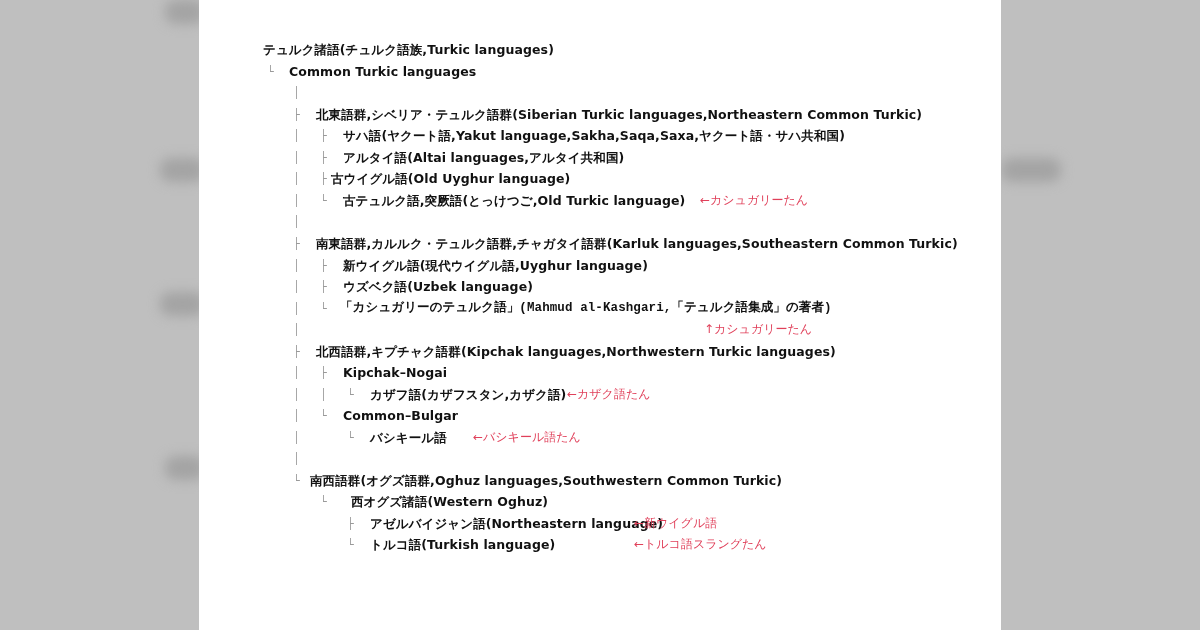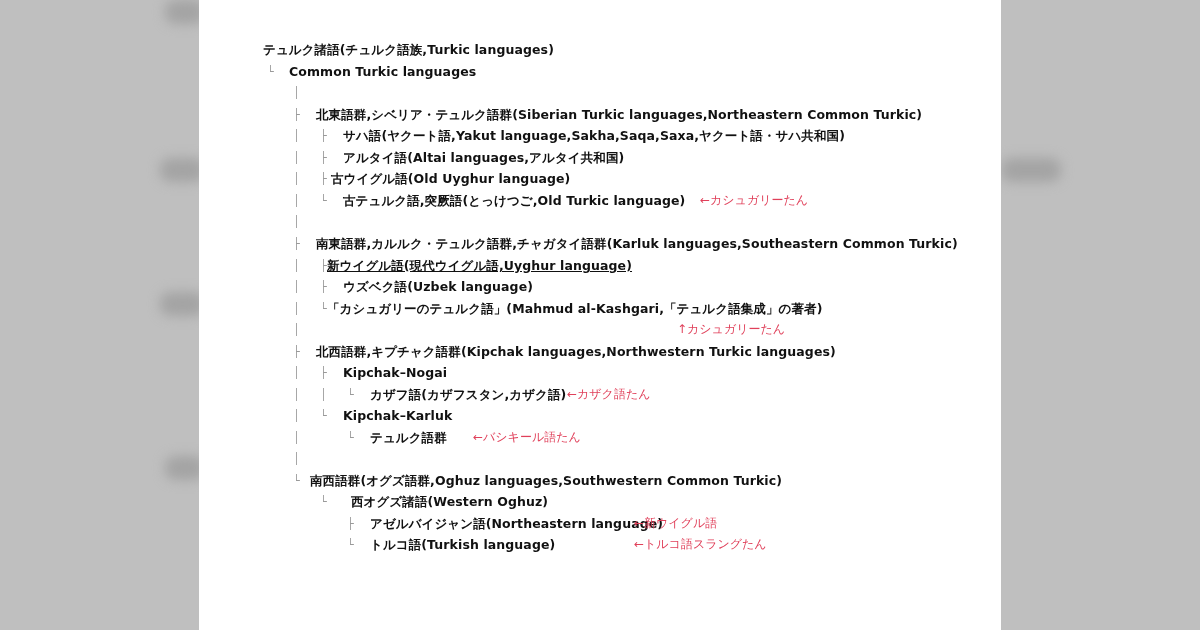--- a/index.html
+++ b/index.html
@@ -81,35 +81,35 @@
     <span class="conn" style="left:94px;">│</span>
   </div>
 
   <div class="row" style="top:233px;">
     <span class="conn" style="left:94px;">├</span>
     <span class="txt" style="left:117px;">南東語群,カルルク・テュルク語群,チャガタイ語群(Karluk languages,Southeastern Common Turkic)</span>
   </div>
   <div class="row" style="top:255px;">
     <span class="conn" style="left:94px;">│</span>
     <span class="conn" style="left:121px;">├</span>
-    <span class="txt" style="left:128px;text-decoration:underline;">新ウイグル語(現代ウイグル語,Uyghur language)</span>
+    <span class="txt" style="left:144px;">新ウイグル語(現代ウイグル語,Uyghur language)</span>
   </div>
   <div class="row" style="top:276px;">
     <span class="conn" style="left:94px;">│</span>
     <span class="conn" style="left:121px;">├</span>
     <span class="txt" style="left:144px;">ウズベク語(Uzbek language)</span>
   </div>
   <div class="row" style="top:298px;">
     <span class="conn" style="left:94px;">│</span>
     <span class="conn" style="left:121px;">└</span>
-    <span class="txt" style="left:128px;">「カシュガリーのテュルク語」(Mahmud al-Kashgari,「テュルク語集成」の著者)</span>
+    <span class="txt" style="left:141px;font-family:Liberation Mono, monospace;">「カシュガリーのテュルク語」(Mahmud al-Kashgari,「テュルク語集成」の著者)</span>
   </div>
   <div class="row" style="top:319px;">
     <span class="conn" style="left:94px;">│</span>
-    <span class="note" style="left:478px;text-align:right;">↑カシュガリーたん</span>
+    <span class="note" style="left:505px;text-align:right;">↑カシュガリーたん</span>
   </div>
 
   <div class="row" style="top:341px;">
     <span class="conn" style="left:94px;">├</span>
     <span class="txt" style="left:117px;">北西語群,キプチャク語群(Kipchak languages,Northwestern Turkic languages)</span>
   </div>
   <div class="row" style="top:362px;">
     <span class="conn" style="left:94px;">│</span>
     <span class="conn" style="left:121px;">├</span>
     <span class="txt" style="left:144px;">Kipchak–Nogai</span>
@@ -117,26 +117,26 @@
   <div class="row" style="top:384px;">
     <span class="conn" style="left:94px;">│</span>
     <span class="conn" style="left:121px;">│</span>
     <span class="conn" style="left:148px;">└</span>
     <span class="txt" style="left:171px;">カザフ語(カザフスタン,カザク語)</span>
     <span class="note" style="left:368px;">←カザク語たん</span>
   </div>
   <div class="row" style="top:405px;">
     <span class="conn" style="left:94px;">│</span>
     <span class="conn" style="left:121px;">└</span>
-    <span class="txt" style="left:144px;">Kipchak–Karluk</span>
+    <span class="txt" style="left:144px;">Common–Bulgar</span>
   </div>
   <div class="row" style="top:427px;">
     <span class="conn" style="left:94px;">│</span>
     <span class="conn" style="left:148px;">└</span>
-    <span class="txt" style="left:171px;">テュルク語群</span>
+    <span class="txt" style="left:171px;">バシキール語</span>
     <span class="note" style="left:274px;">←バシキール語たん</span>
   </div>
   <div class="row" style="top:448px;">
     <span class="conn" style="left:94px;">│</span>
   </div>
 
   <div class="row" style="top:470px;">
     <span class="conn" style="left:94px;">└</span>
     <span class="txt" style="left:111px;">南西語群(オグズ語群,Oghuz languages,Southwestern Common Turkic)</span>
   </div>

